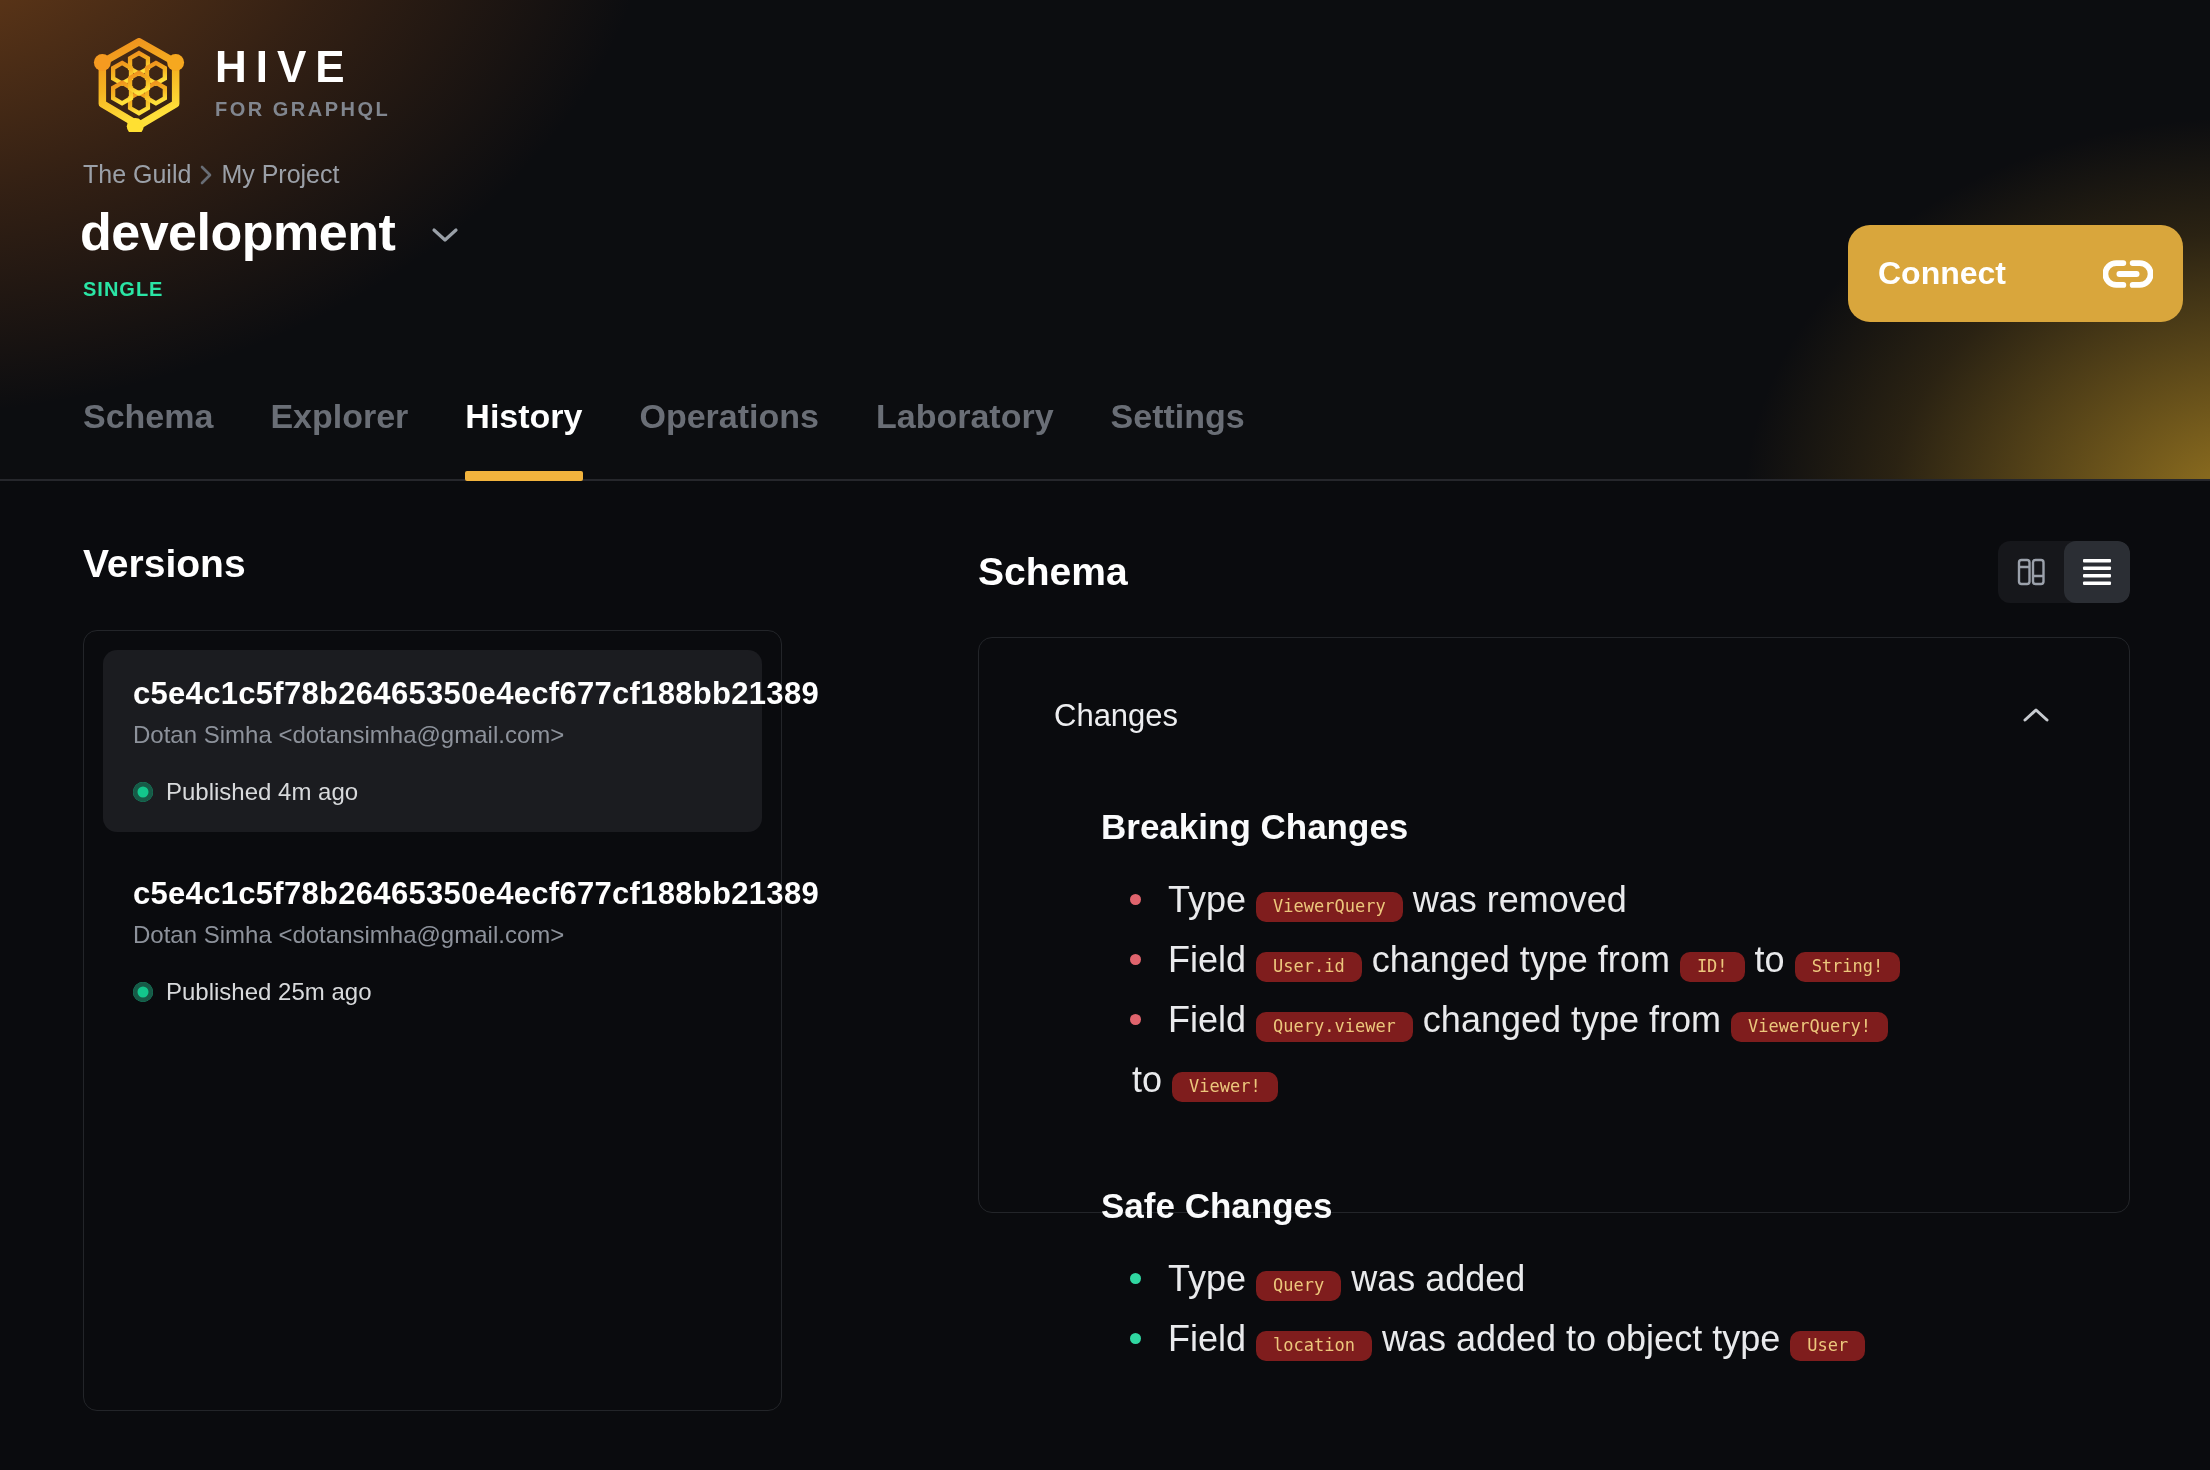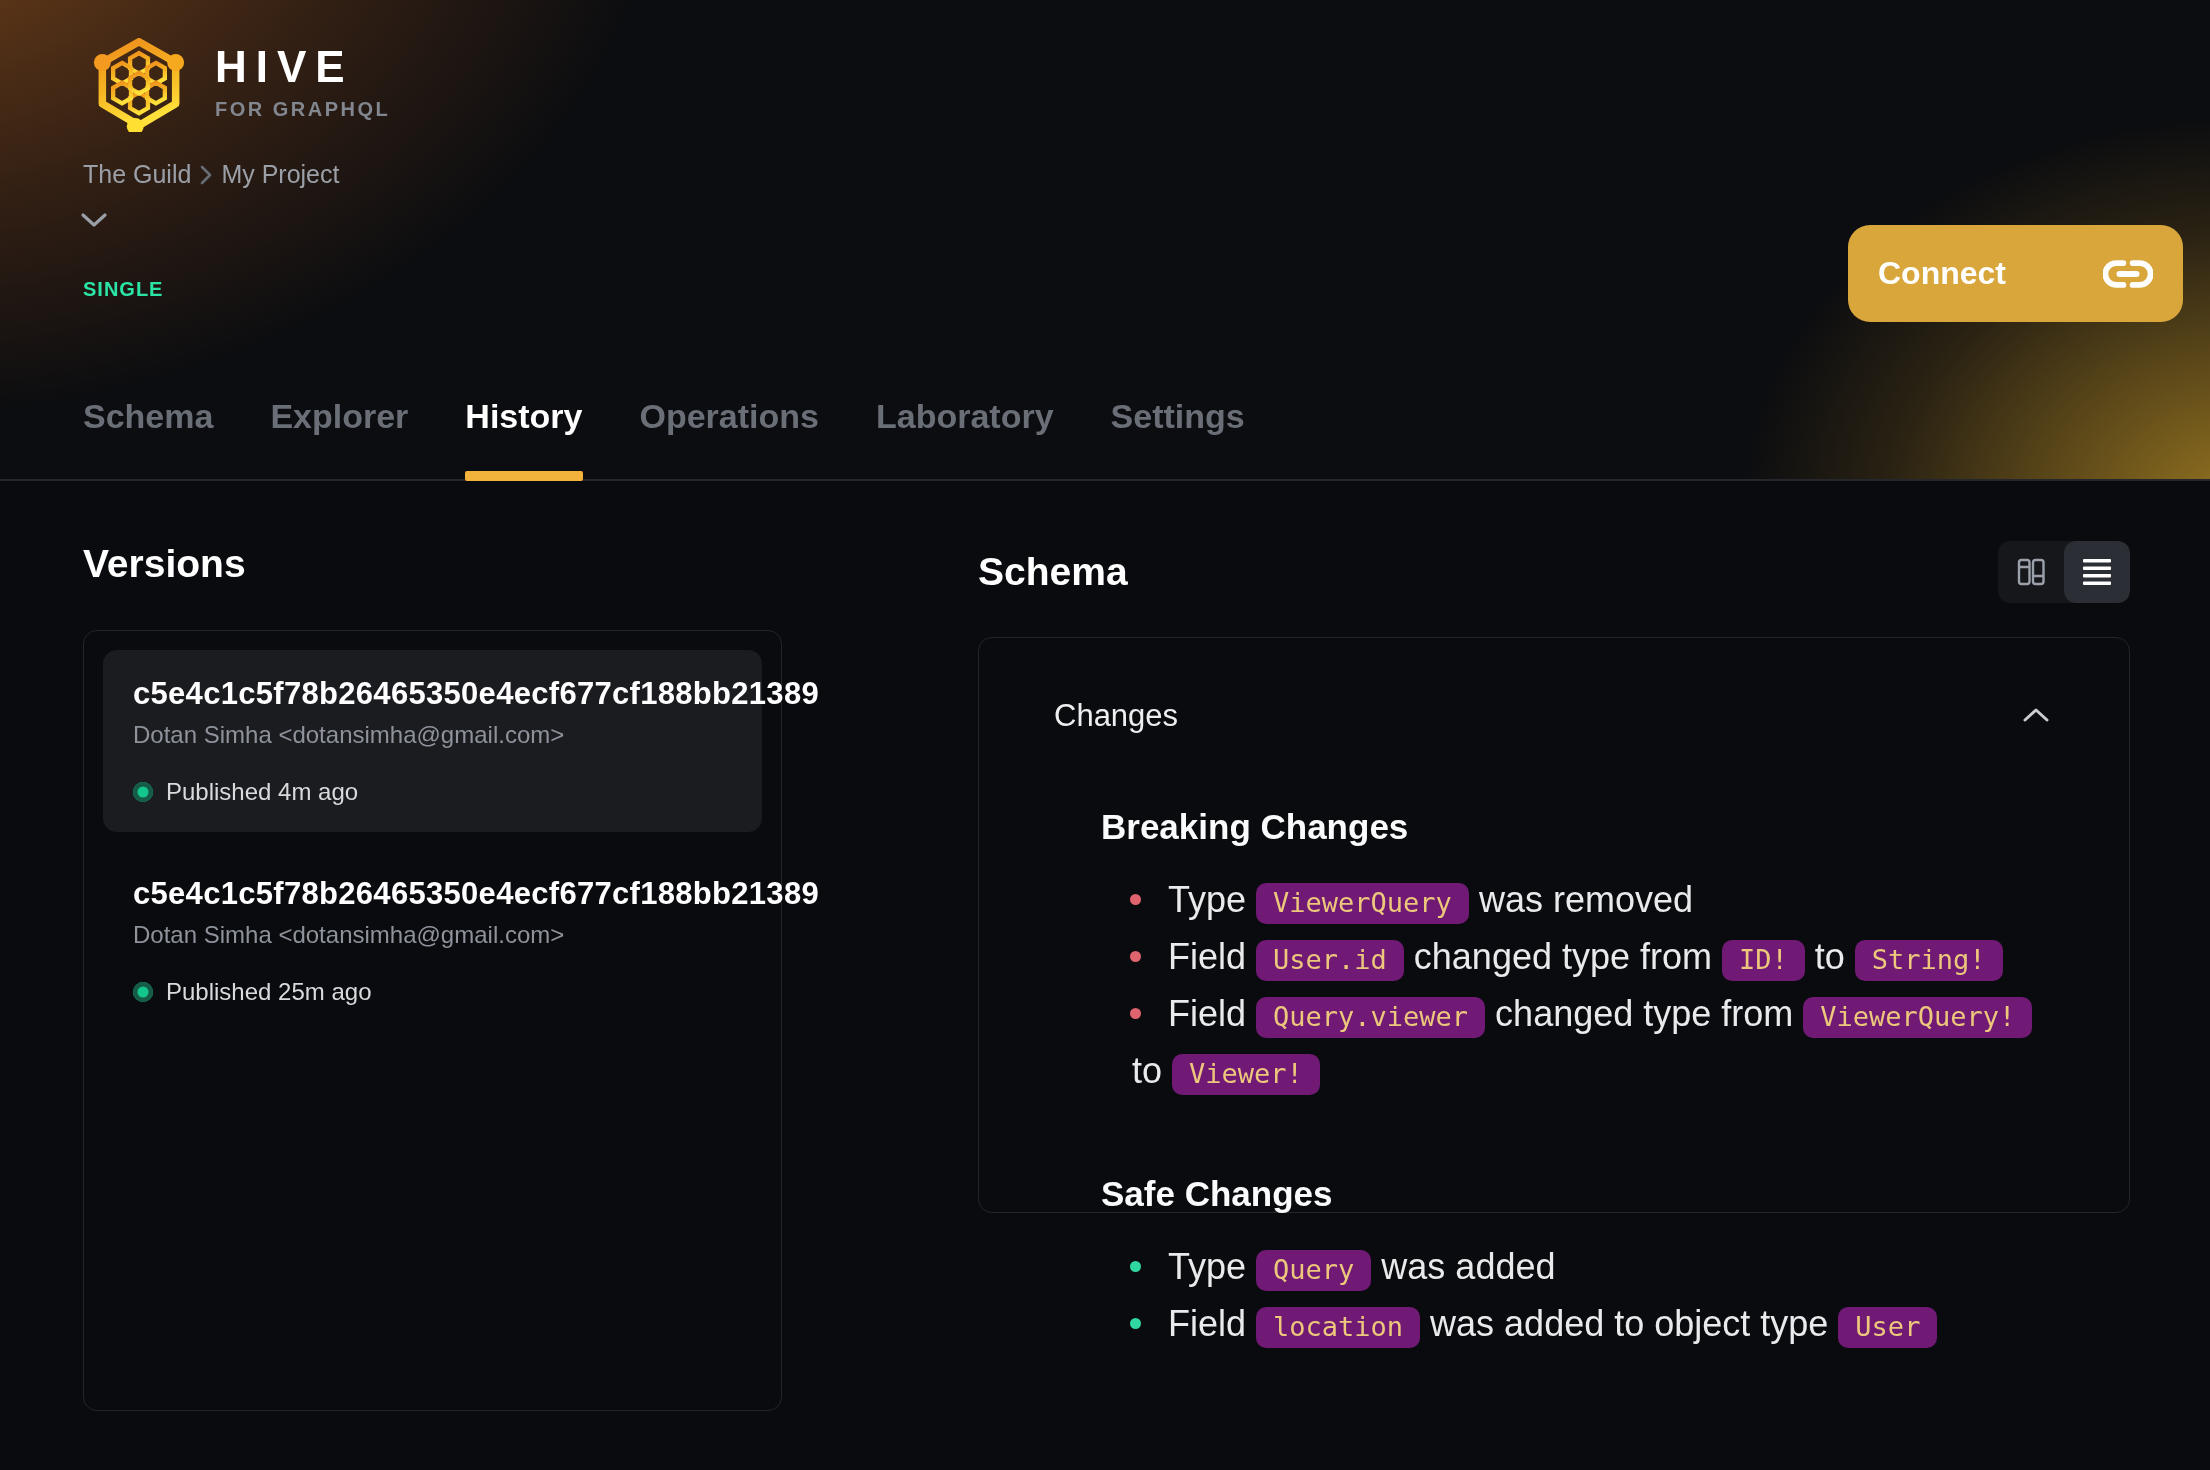--- a/index.html
+++ b/index.html
@@ -91,21 +91,21 @@
   .change-item { position:relative; padding-left:114px; }
   .change-item .line { line-height:54px; font-size:36px; color:#e9eaec; white-space:pre-wrap; }
   .change-item .line.cont { margin-left:-36px; }
   .change-item::before {
     content:""; position:absolute; left:76px; top:21px; width:11px; height:11px; border-radius:50%;
   }
   .change-item.breaking::before { background:#e0646d; }
   .change-item.safe::before { background:#30d7a1; }
   .code-pill {
     font-family:"DejaVu Sans Mono", monospace;
-    font-size:27px; color:#ecc77c; background:#701a75;
+    font-size:17px; color:#ecc77c; background:#7f1d1d;
     border-radius:10px; padding:4px 17px 6px;
   }
 </style>
 </head>
 <body>
 
 <header class="app-header">
 
   <div class="brand">
     <svg class="logo" viewBox="0 0 110 100" fill="none">
@@ -139,20 +139,21 @@
 
   <nav class="breadcrumb">
     <span class="crumb">The Guild</span>
     <svg width="14" height="22" viewBox="0 0 14 22">
       <path d="M3,3 L11,11 L3,19" stroke="#686d75" stroke-width="2.6" fill="none" stroke-linecap="round" stroke-linejoin="round"></path>
     </svg>
     <span class="crumb">My Project</span>
   </nav>
 
   <div class="title-row">
+    <span class="page-title">development</span>
     <span class="title-caret">
       <svg width="28" height="17" viewBox="0 0 28 17">
         <path d="M3,3 L14,13 L25,3" stroke="#9aa0a8" stroke-width="3.2" fill="none" stroke-linecap="round" stroke-linejoin="round"></path>
       </svg>
     </span>
   </div>
 
   <div class="env-badge">SINGLE</div>
 
   <button class="connect-btn">

